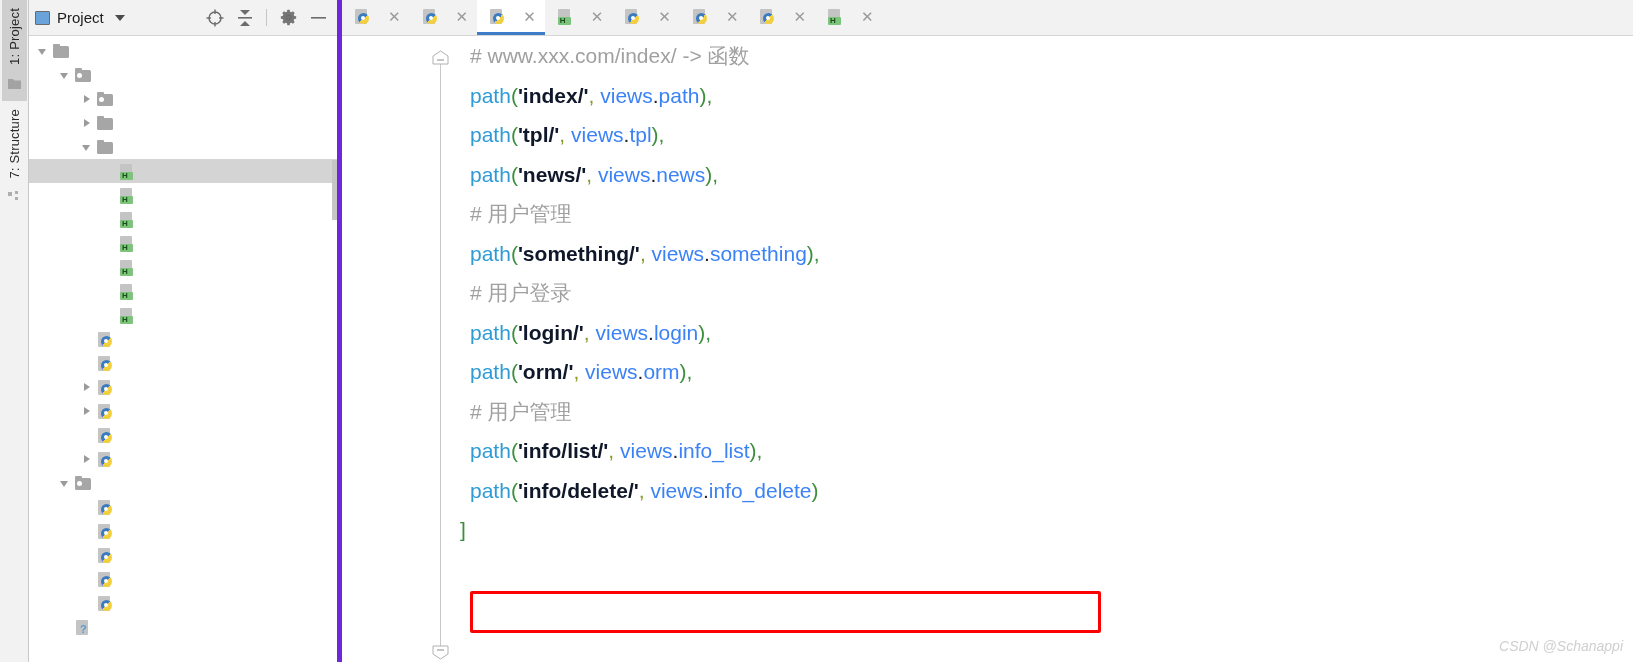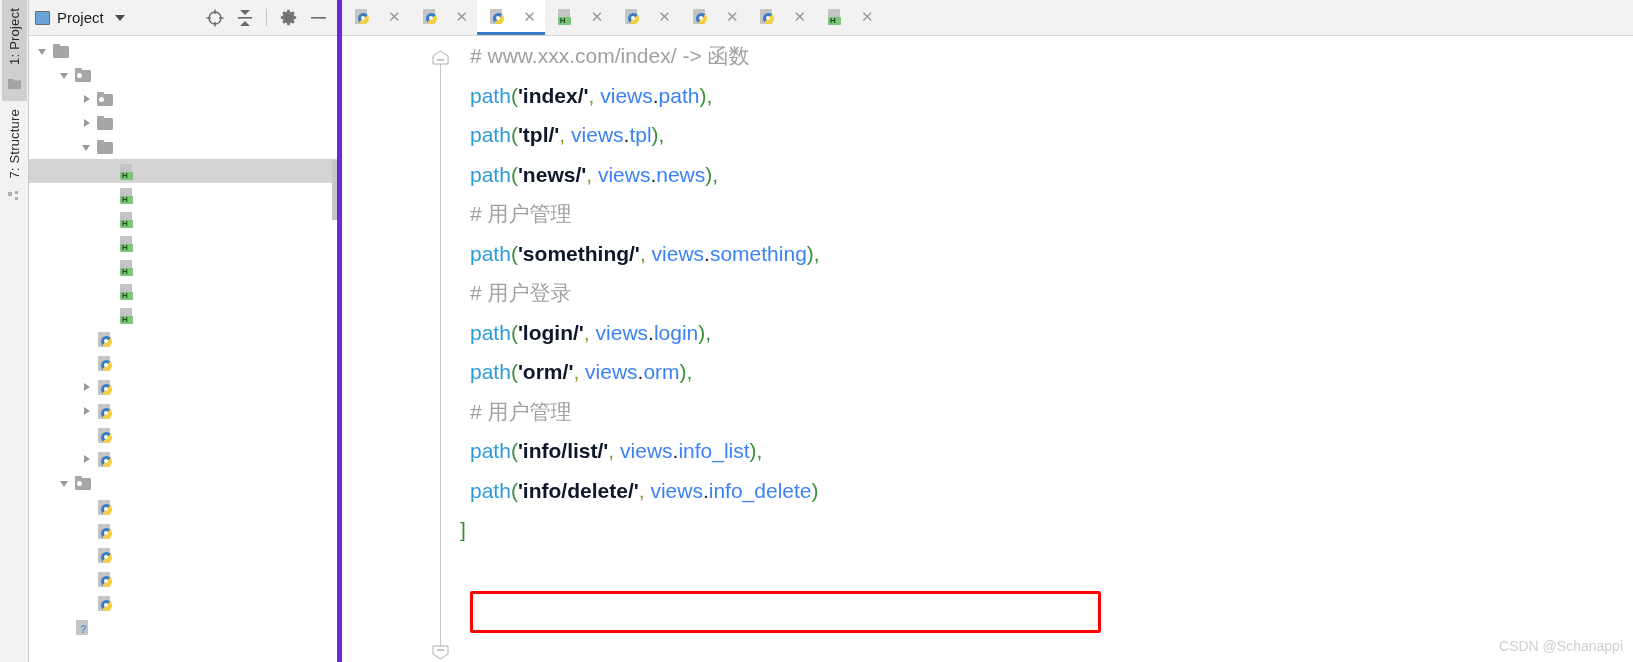--- a/index.html
+++ b/index.html
@@ -170,20 +170,21 @@
   .comma{color:#8a9a2a;}
   .brk{color:#3d8f3d;}
 
   .redbox{
     position:absolute;border:3px solid #ff0000;border-radius:2px;
     pointer-events:none;
   }
   .watermark{
     position:absolute;right:10px;bottom:8px;font-size:14px;color:#cfcfcf;
     font-family:"Liberation Sans", sans-serif;
+    font-style:italic;
   }
 </style>
 </head>
 <body>
 
 <div class="app">
 
   <div class="toolstrip">
     <div class="vtab-wrap active">
       <div class="vtab">1: Project</div>

